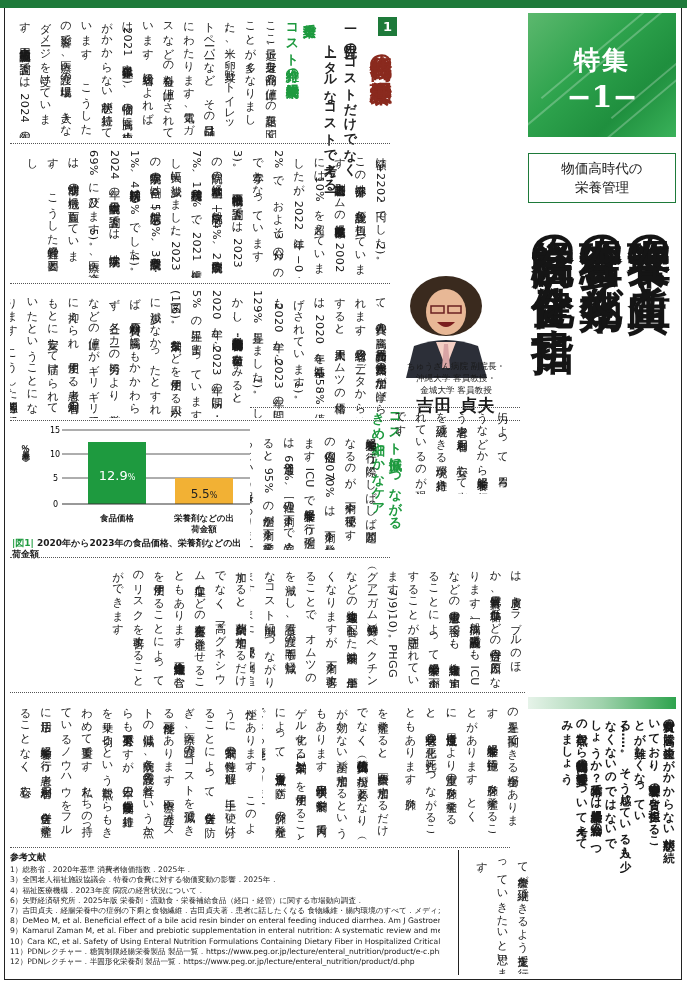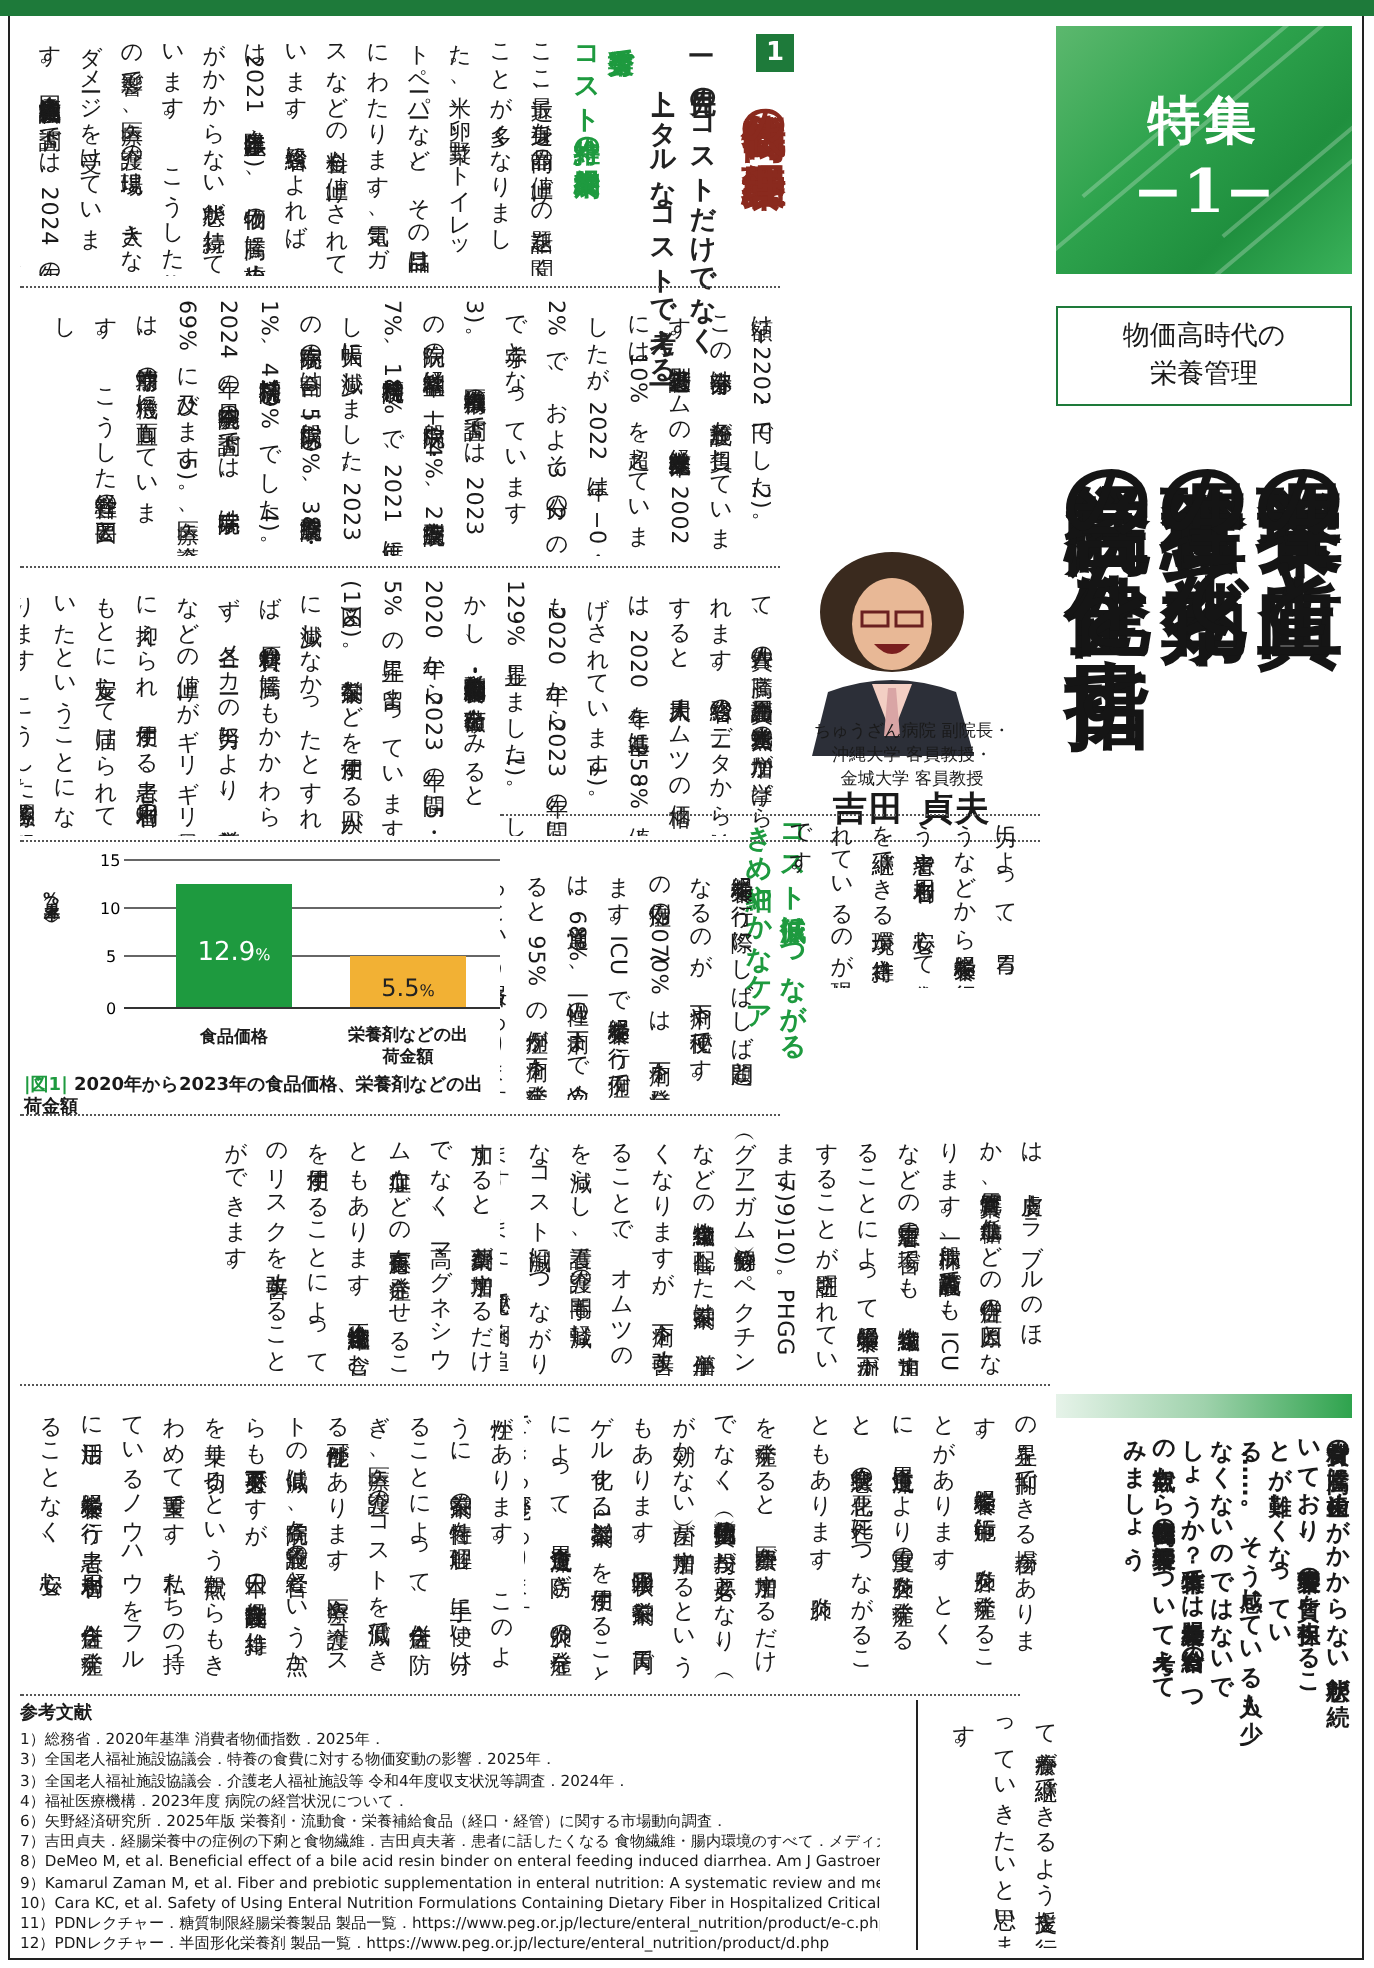--- a/index.html
+++ b/index.html
@@ -130,21 +130,20 @@
   <div style="position:absolute;left:458px;top:850px;width:1px;height:125px;background:#222"></div>
   <div class="col" style="left:462px;top:854px;width:70px;height:120px">て療養が継続できるよう支援を行っていきたいと思います。</div>
 
   <div class="lead-band"></div>
   <div class="lead">食材費の高騰に歯止めがかからない状態が続いており、栄養管理の質を担保することが難しくなっている……。そう感じている人も少なくないのではないでしょうか？本特集では経腸栄養と給食の2つの観点から物価高時代の栄養管理について考えてみましょう。</div>
 
   <div class="refs">
     <div class="rt">参考文献</div>
     <div class="rl">1）総務省．2020年基準 消費者物価指数．2025年．</div>
     <div class="rl">3）全国老人福祉施設協議会．特養の食費に対する物価変動の影響．2025年．</div>
-    <div class="rl">3）全国老人福祉施設協議会．介護老人福祉施設等 令和4年度収支状況等調査．2024年．</div>
     <div class="rl">4）福祉医療機構．2023年度 病院の経営状況について．</div>
     <div class="rl">6）矢野経済研究所．2025年版 栄養剤・流動食・栄養補給食品（経口・経管）に関する市場動向調査．</div>
     <div class="rl">7）吉田貞夫．経腸栄養中の症例の下痢と食物繊維．吉田貞夫著．患者に話したくなる 食物繊維・腸内環境のすべて．メディカ出版，2025年．</div>
     <div class="rl">8）DeMeo M, et al. Beneficial effect of a bile acid resin binder on enteral feeding induced diarrhea. Am J Gastroenterol. 93(6):967-71, 1998.</div>
     <div class="rl">9）Kamarul Zaman M, et al. Fiber and prebiotic supplementation in enteral nutrition: A systematic review and meta-analysis. World J Gastroenterol. 21(17):5372-81, 2015.</div>
     <div class="rl">10）Cara KC, et al. Safety of Using Enteral Nutrition Formulations Containing Dietary Fiber in Hospitalized Critical Care Patients: A Systematic Review and Meta-Analysis. JPEN J Parenter Enteral Nutr. 45(5):882-906, 2021.</div>
     <div class="rl">11）PDNレクチャー．糖質制限経腸栄養製品 製品一覧．https://www.peg.or.jp/lecture/enteral_nutrition/product/e-c.php</div>
     <div class="rl">12）PDNレクチャー．半固形化栄養剤 製品一覧．https://www.peg.or.jp/lecture/enteral_nutrition/product/d.php</div>
   </div>
 </div>

